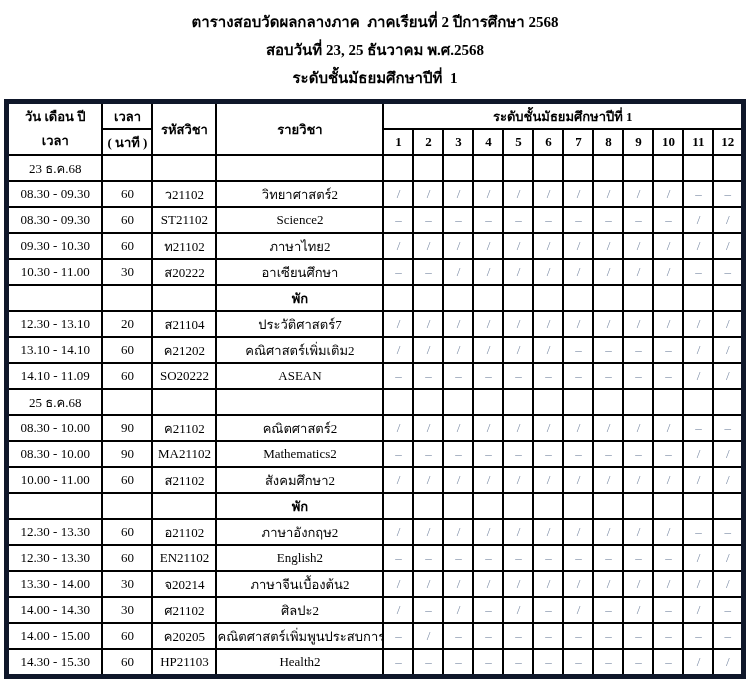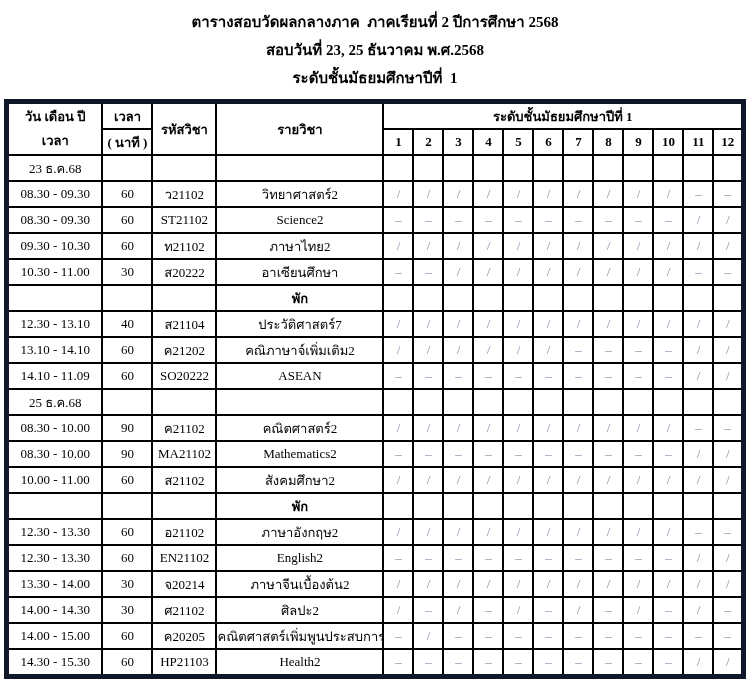--- a/index.html
+++ b/index.html
@@ -219,41 +219,41 @@
           <td class="c-mark"></td>
           <td class="c-mark"></td>
           <td class="c-mark"></td>
           <td class="c-mark"></td>
           <td class="c-mark"></td>
           <td class="c-mark"></td>
           <td class="c-mark"></td>
         </tr>
         <tr>
           <td>12.30 - 13.10</td>
-          <td>40</td>
+          <td>20</td>
           <td>ส21104</td>
           <td class="c-subj">ประวัติศาสตร์7</td>
           <td class="c-mark">/</td>
           <td class="c-mark">/</td>
           <td class="c-mark">/</td>
           <td class="c-mark">/</td>
           <td class="c-mark">/</td>
           <td class="c-mark">/</td>
           <td class="c-mark">/</td>
           <td class="c-mark">/</td>
           <td class="c-mark">/</td>
           <td class="c-mark">/</td>
           <td class="c-mark">/</td>
           <td class="c-mark">/</td>
         </tr>
         <tr>
           <td>13.10 - 14.10</td>
           <td>60</td>
           <td>ค21202</td>
-          <td class="c-subj">คณิภาษาจ์เพิ่มเติม2</td>
+          <td class="c-subj">คณิศาสตร์เพิ่มเติม2</td>
           <td class="c-mark">/</td>
           <td class="c-mark">/</td>
           <td class="c-mark">/</td>
           <td class="c-mark">/</td>
           <td class="c-mark">/</td>
           <td class="c-mark">/</td>
           <td class="c-mark">–</td>
           <td class="c-mark">–</td>
           <td class="c-mark">–</td>
           <td class="c-mark">–</td>

